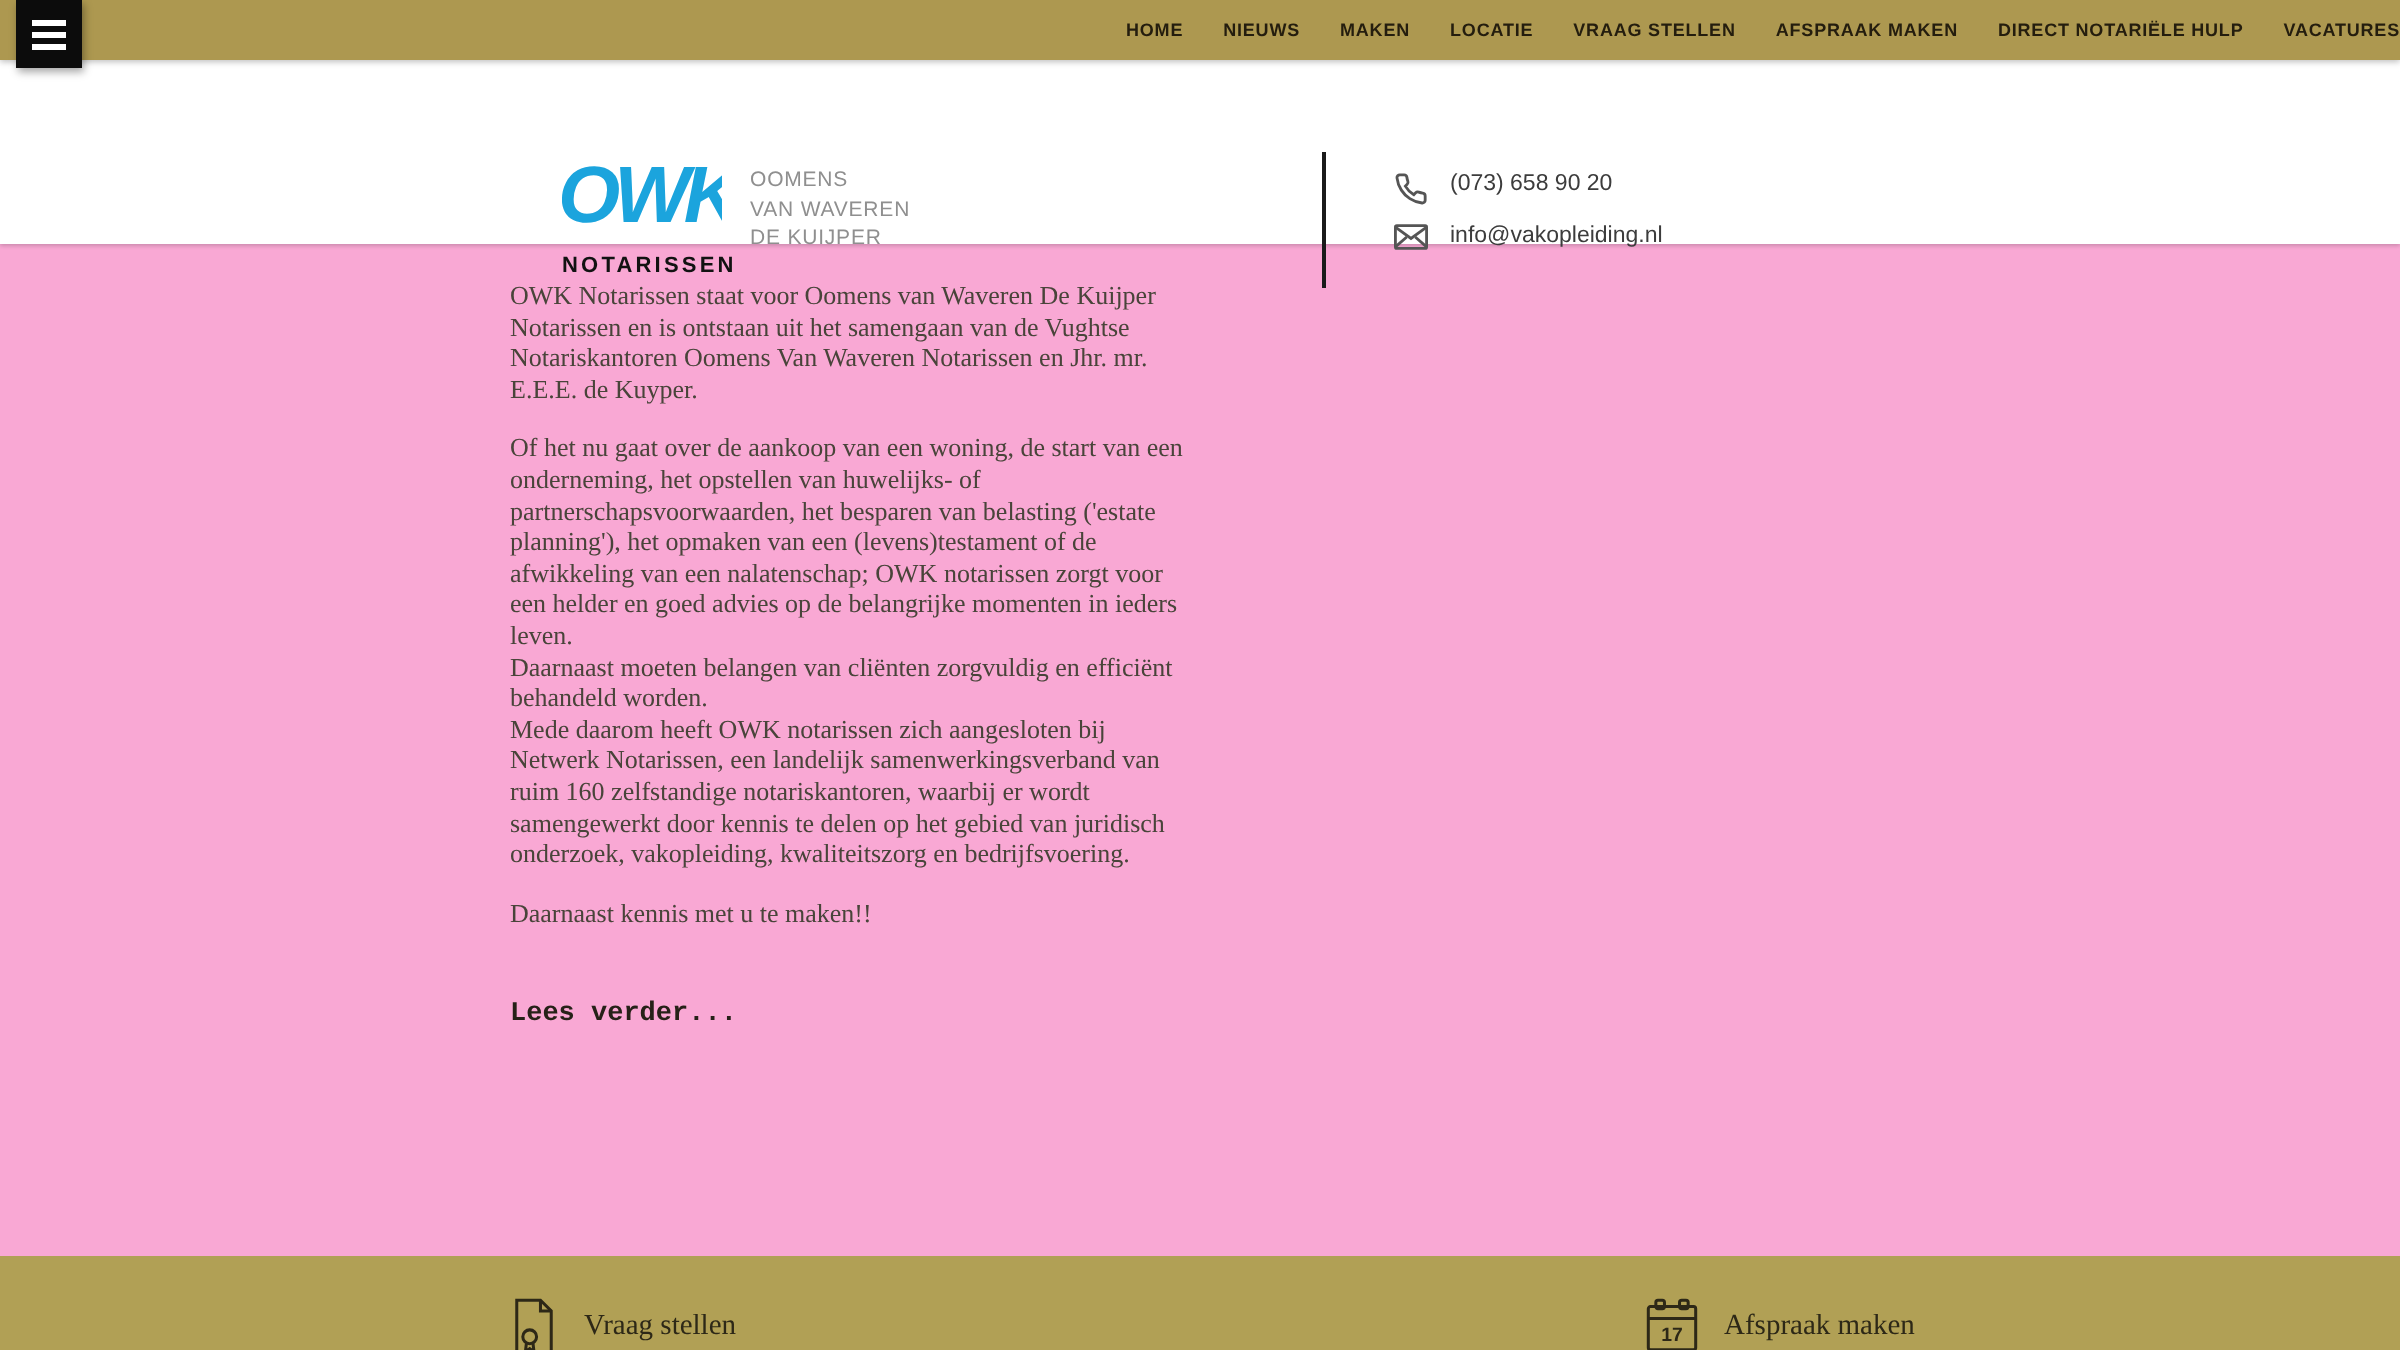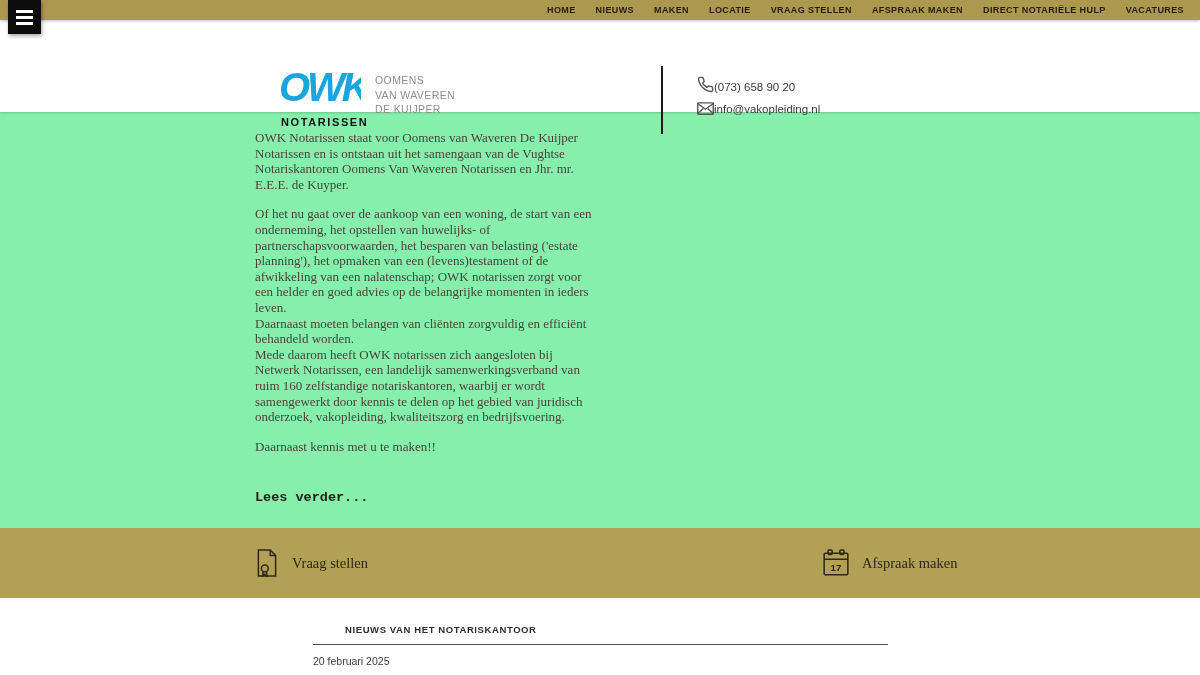--- a/index.html
+++ b/index.html
@@ -5,27 +5,26 @@
   * { margin: 0; padding: 0; box-sizing: border-box; }
   html, body { width: 1200px; height: 675px; overflow: hidden; }
   body {
     font-family: "Liberation Sans", sans-serif;
     background: #ffffff;
     position: relative;
   }
 
   
   .topbar {
-    height: 20px;
+    height: 30px;
     background: #ad9850;
     display: flex;
     justify-content: flex-end;
     align-items: center;
     gap: 20px;
-    padding-right: 16px;
     box-shadow: 0 1px 3px rgba(0,0,0,0.25);
     position: relative;
     z-index: 5;
   }
   .topbar .nav-item {
     font-size: 9px;
     font-weight: bold;
     letter-spacing: 0.4px;
     color: #241d0e;
     cursor: pointer;
@@ -72,28 +71,28 @@
     letter-spacing: 0.4px;
     line-height: 14.5px;
     white-space: pre-line;
   }
   .header-divider {
     position: absolute; left: 661px; top: 46px;
     width: 2px; height: 68px;
     background: #1a1a1a;
   }
   .contact { position: absolute; left: 697px; top: 56px; }
-  .contact-row { display: flex; align-items: flex-end; margin-bottom: 9px; cursor: pointer; }
+  .contact-row { display: flex; align-items: flex-start; gap: 11px; margin-bottom: 9px; cursor: pointer; }
   .contact-row svg { stroke: #555; }
   .contact-text { font-size: 11.5px; color: #3c3c3c; }
 
   
   .intro {
-    height: 416px;
-    background: #86efac;
+    height: 506px;
+    background: #f9a8d4;
     padding: 18px 0 0 255px;
   }
   .intro-col {
     width: 345px;
     font-family: "Liberation Serif", serif;
     font-size: 13px;
     line-height: 15.6px;
     color: #49443a;
   }
   .intro-col p { margin: 0 0 14px 0; white-space: pre-line; }

